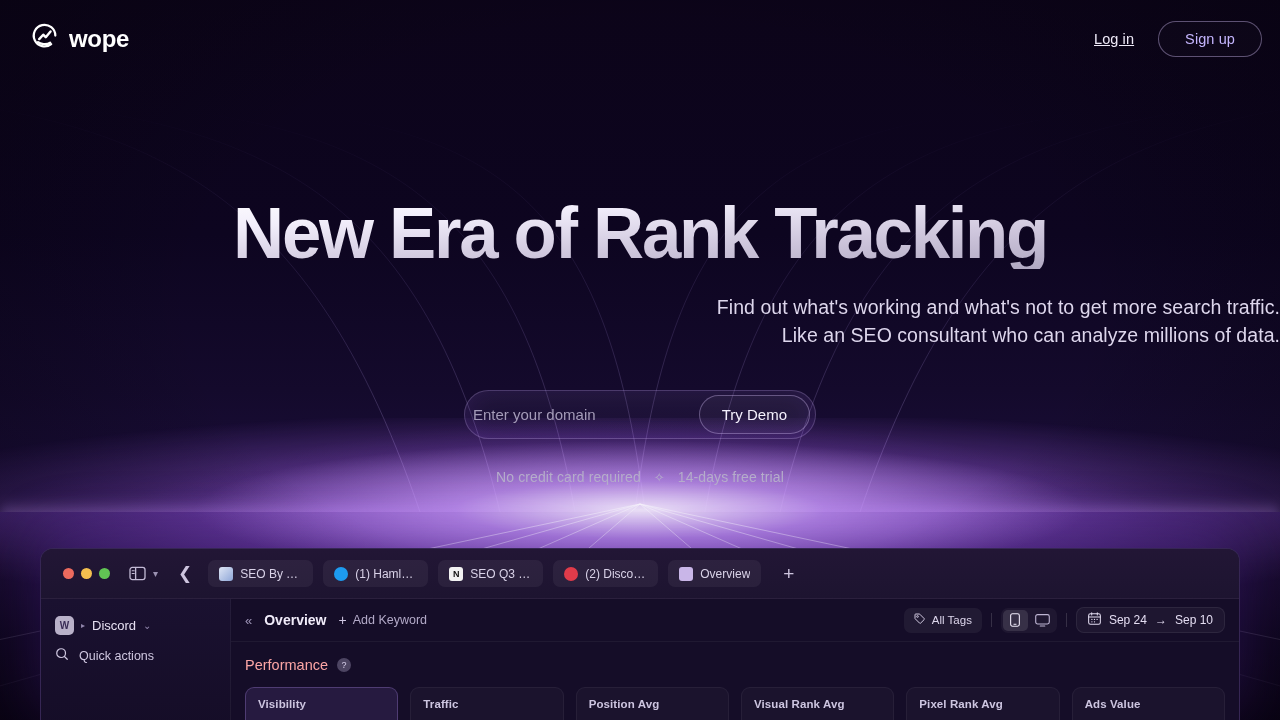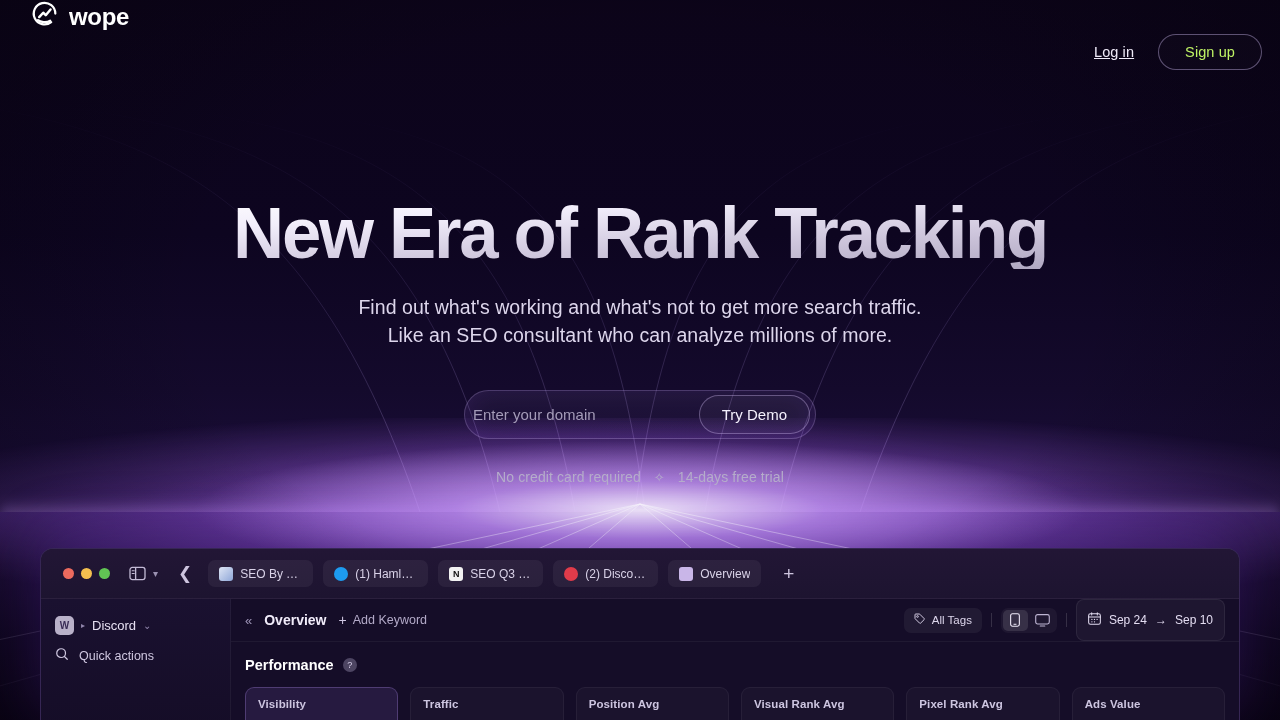--- a/index.html
+++ b/index.html
@@ -38,47 +38,47 @@
   }
   .floor { position:absolute; left:0; right:0; top:500px; height:220px; overflow:hidden; }
   .vignette {
     position:absolute; inset:0;
     background:radial-gradient(ellipse 1000px 620px at 50% 42%, rgba(0,0,0,0) 45%, rgba(5,2,12,.65) 100%);
   }
 
   
   #header {
     position:absolute; top:0; left:0; right:0; height:78px;
-    display:flex; align-items:flex-start; padding:0 16px 0 28px; z-index:20;flex-direction:column;
+    display:flex; align-items:center; padding:0 16px 0 28px; z-index:20;
   }
   .logo { display:flex; align-items:center; gap:9px; padding-left:2px; }
   .logo-text { font-size:24px; font-weight:700; letter-spacing:-.3px; color:#fff; }
   .header-right { margin-left:auto; display:flex; align-items:center; gap:24px; padding-right:2px; }
   .login-link { font-size:14.5px; color:#efeaf8; letter-spacing:.1px; }
   .signup-btn {
-    font-size:14.5px; color:#bef264; letter-spacing:.1px;
+    font-size:14.5px; color:#c4b5fd; letter-spacing:.1px;
     border:1px solid rgba(205,185,240,.42); border-radius:999px;
     padding:9px 26px; background:rgba(255,255,255,.015);
   }
 
   
   #hero { position:absolute; top:0; left:0; right:0; z-index:15; text-align:center; }
   .hero-title {
     margin-top:196px;
     font-size:73px; line-height:1.0; font-weight:700;
     letter-spacing:-2.4px;
     font-family:"Liberation Sans", sans-serif;
     background:linear-gradient(177deg,#ffffff 6%, #f2eefb 30%, #cfc7dd 62%, #a79fba 100%);
     -webkit-background-clip:text; background-clip:text; color:transparent;
     -webkit-text-fill-color:transparent;
     transform:scaleX(.97);
   }
   .hero-sub {
     margin-top:24px; font-size:19.5px; line-height:28px;
-    color:#ddd6ec; font-weight:400; letter-spacing:.05px;
+    color:#ddd6ec; font-weight:400; letter-spacing:.05px;text-align:right;
   }
 
   
   .search-wrap {
     margin:41px auto 0; width:352px; height:49px;
     border:1px solid rgba(190,160,235,.30); border-radius:999px;
     background:linear-gradient(180deg, rgba(255,255,255,.045), rgba(150,110,215,.05));
     display:flex; align-items:center; padding:0 5px 0 0;
     box-shadow:0 0 26px rgba(120,60,200,.16) inset;
   }
@@ -186,27 +186,27 @@
   .dev-toggle {
     display:flex; align-items:center; gap:2px; padding:2px;
     border-radius:7px; background:rgba(255,255,255,.045);
   }
   .dev-btn {
     width:25px; height:21px; border-radius:5px;
     display:flex; align-items:center; justify-content:center; color:#beb5d3;
   }
   .dev-btn.active { background:rgba(255,255,255,.11); color:#f0ebfa; }
   .date-pill {
-    height:42px; display:flex; align-items:center; gap:8px; padding:0 11px;
+    height:26px; display:flex; align-items:center; gap:8px; padding:0 11px;
     border-radius:8px; background:rgba(255,255,255,.04);
     border:1px solid rgba(255,255,255,.07);
     font-size:12px; color:#e4ddf2;
   }
   .perf-head { display:flex; align-items:center; gap:9px; padding:15px 0 0 14px; }
-  .perf-title { font-size:14.5px; font-weight:700; color:#ffffff; }
+  .perf-title { font-size:14.5px; font-weight:400; color:#fca5a5; }
   .q-icon {
     width:14px; height:14px; border-radius:50%; background:rgba(210,200,235,.30);
     color:#d8d0ea; font-size:9px; display:flex; align-items:center; justify-content:center;
   }
   .cards { display:flex; gap:12px; padding:14px 14px 0 14px; }
   .card {
     flex:1; height:40px; border-radius:9px 9px 0 0;
     background:rgba(255,255,255,.028);
     border:1px solid rgba(255,255,255,.055); border-bottom:none;
     padding:10px 0 0 12px;
@@ -291,21 +291,21 @@
   <div class="header-right">
     <a class="login-link" href="#">Log in</a>
     <button class="signup-btn">Sign up</button>
   </div>
 </div>
 
 <div id="hero">
   <h1 class="hero-title">New Era of Rank Tracking</h1>
   <p class="hero-sub">
     <span>Find out what's working and what's not to get more search traffic.</span><br>
-    <span>Like an SEO consultant who can analyze millions of more.</span>
+    <span>Like an SEO consultant who can analyze millions of data.</span>
   </p>
 
   <div class="search-wrap">
     <input class="search-input" type="text" placeholder="Enter your domain" style="">
     <button class="try-demo">Try Demo</button>
   </div>
 
   <div class="trial-row">
     <span>No credit card required</span>
     <span class="sparkle">✧</span>

